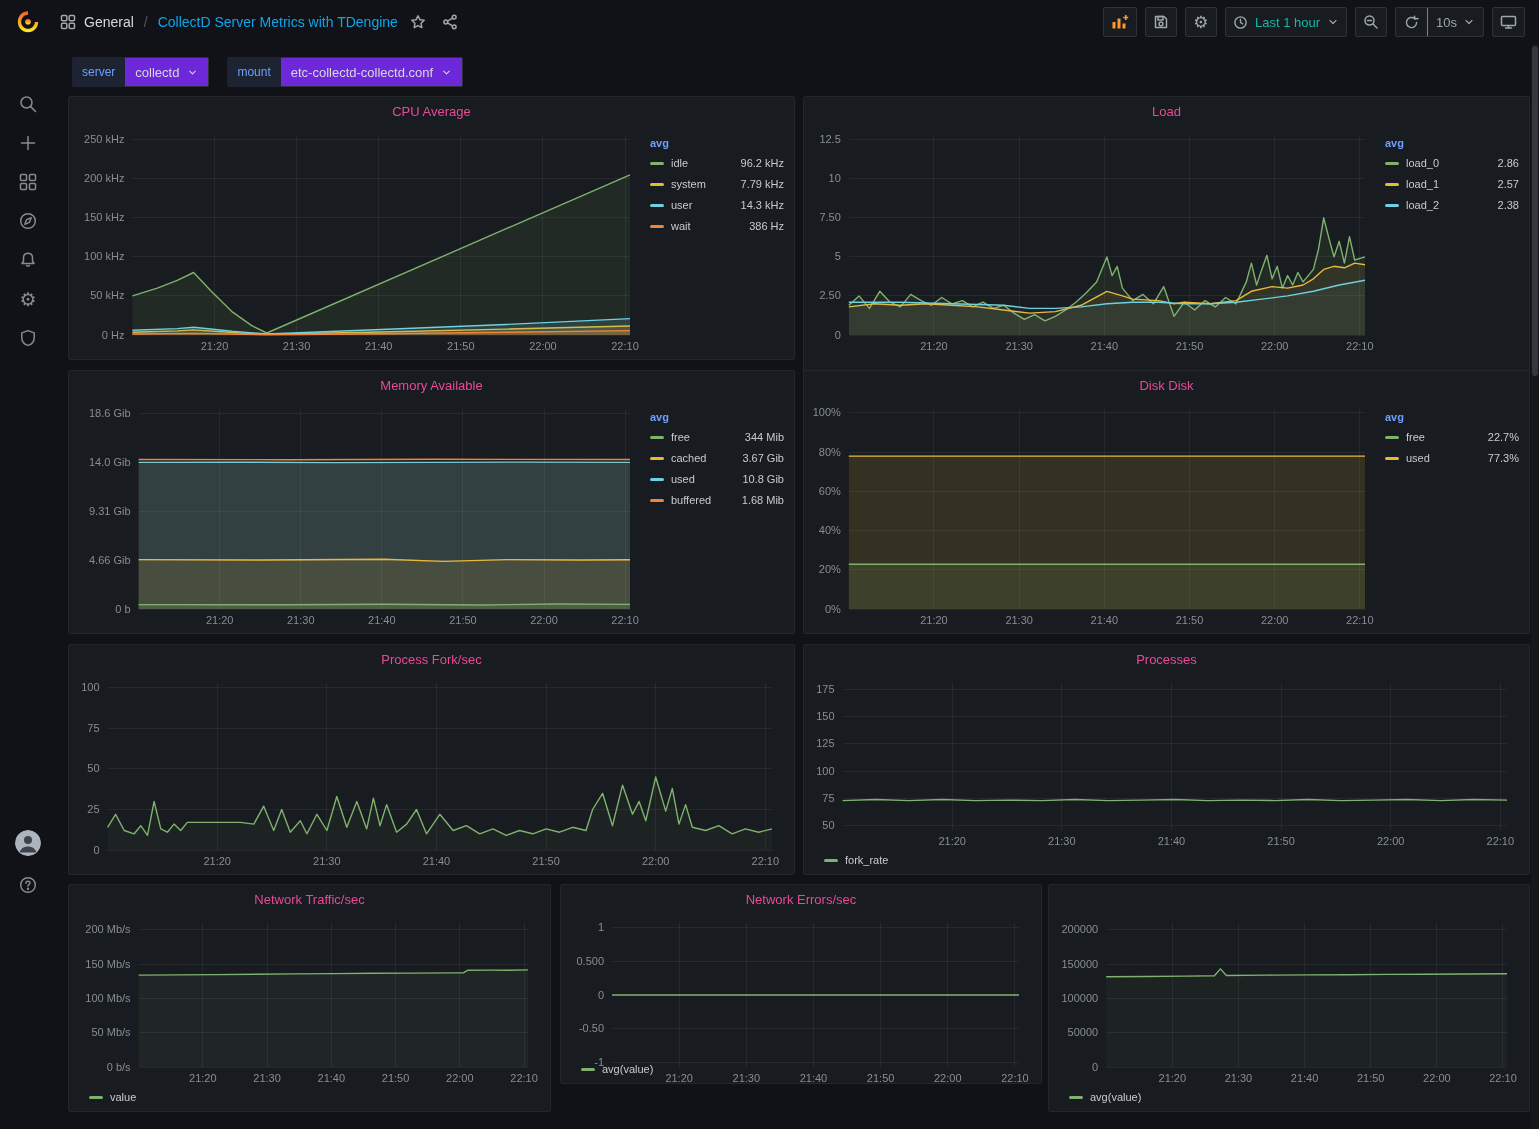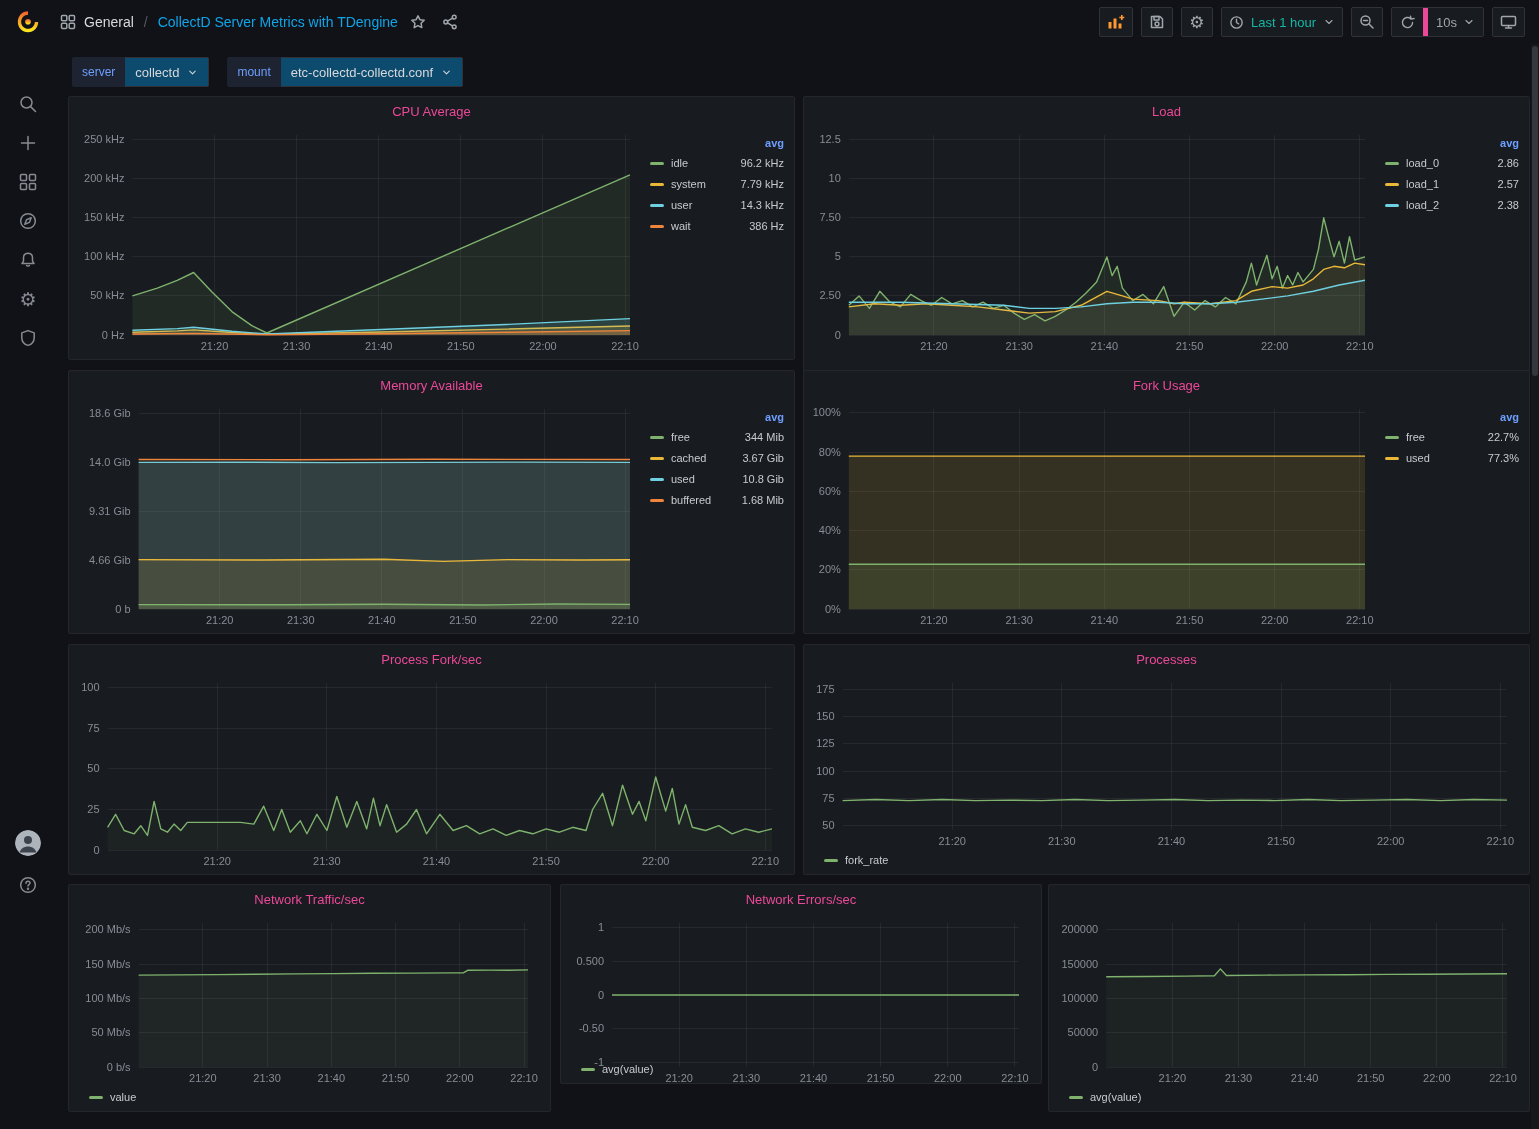--- a/index.html
+++ b/index.html
@@ -15,46 +15,46 @@
   .crumb-section { color:#d8d9da; cursor:pointer; }
   .crumb-sep { color:#55585e; }
   .crumb-title { color:#0ea5e9; cursor:pointer; }
   .icon-btn { background:none; border:none; color:#9fa6ad; display:flex; align-items:center; padding:4px; margin-left:8px; cursor:pointer; }
   .tb { display:flex; align-items:center; gap:8px; margin-left:auto; }
   .tb-btn { height:30px; min-width:32px; padding:0 7px; display:flex; align-items:center; justify-content:center; gap:7px;
             background:#181b1f; border:1px solid #2f3237; border-radius:2px; color:#9fa6ad; font-size:13px; cursor:pointer; }
   .tb-btn .lbl { color:#14b8a6; }
   .tb-group { display:flex; align-items:stretch; height:30px; border:1px solid #2f3237; border-radius:2px; background:#181b1f; }
   .tb-group .seg { display:flex; align-items:center; gap:6px; padding:0 8px; background:none; border:none; color:#9fa6ad; font-size:13px; cursor:pointer; }
-  .tb-group .seg + .seg { border-left:5px solid #ec4899; }
+  .tb-group .seg + .seg { border-left:1px solid #ec4899; }
   .gear-glyph { font-size:17px; line-height:1; }
 
   
   .sidebar { position:absolute; left:0; top:44px; width:56px; bottom:0; background:#111217; }
   .side-top { display:flex; flex-direction:column; align-items:center; padding-top:44px; gap:7px; }
   .side-btn { width:32px; height:32px; display:flex; align-items:center; justify-content:center; background:none; border:none; color:#868b93; cursor:pointer; }
   .side-bottom { position:absolute; left:0; top:786px; width:56px; display:flex; flex-direction:column; align-items:center; gap:13px; }
   .avatar { width:26px; height:26px; border-radius:50%; overflow:hidden; cursor:pointer; }
 
   
   .varbar { position:absolute; left:72px; top:57px; display:flex; gap:18px; }
   .var { display:flex; align-items:stretch; height:30px; }
   .var-label { display:flex; align-items:center; padding:0 10px; background:#1d2330; color:#6e9fff; font-size:12px; border-radius:2px 0 0 2px; }
-  .var-value { display:flex; align-items:center; gap:8px; padding:0 10px; background:#0c4a6e; border:1px solid #2f3237; border-left:none;
+  .var-value { display:flex; align-items:center; gap:8px; padding:0 10px; background:#6d28d9; border:1px solid #2f3237; border-left:none;
                border-radius:0 2px 2px 0; color:#d8d9da; font-size:13px; cursor:pointer; }
 
   
   .panel { position:absolute; background:#181b1f; border:1px solid #24262b; border-radius:2px; }
   .panel-title { height:28px; display:flex; align-items:center; justify-content:center; font-size:13px; font-weight:500; color:#ec4899; cursor:pointer; }
   .panel-body { position:absolute; top:28px; left:8px; right:8px; bottom:4px; display:flex; }
   .panel-body.col { flex-direction:column; }
   .chart { flex:1; min-width:0; min-height:0; }
   .chart svg { display:block; }
   .legend-right { width:142px; padding:12px 2px 0 6px; font-size:11px; }
-  .lg-head { text-align:right; color:#6e9fff; font-weight:700; margin-bottom:8px; cursor:pointer; }
+  .lg-head { color:#6e9fff; font-weight:700; margin-bottom:8px; cursor:pointer; }
   .lg-row { display:flex; align-items:center; margin-bottom:9px; color:#c7cbd1; cursor:pointer; }
   .sw { width:14px; height:3px; border-radius:2px; margin-right:7px; flex:none; }
   .lg-val { margin-left:auto; }
   .legend-bottom { height:20px; display:flex; align-items:center; gap:16px; padding-left:12px; font-size:11px; color:#c7cbd1; }
   .lg-brow { display:inline-flex; align-items:center; cursor:pointer; }
 
   .tick { fill:#878d96; font-size:11px; font-family:"Liberation Sans","DejaVu Sans",sans-serif; }
   .grid { stroke:rgba(204,204,220,0.08); stroke-width:1; shape-rendering:crispEdges; }
 
   
@@ -427,21 +427,21 @@
           <div class="lg-row">
             <span class="sw" style="background: rgb(239, 132, 60);"></span>
             <span class="lg-label">buffered</span>
             <span class="lg-val">1.68 Mib</span>
           </div>
         </div>
     </div>
   </section>
 
   <section class="panel" style="left:803px;top:370px;width:727px;height:264px">
-    <div class="panel-title">Fork Usage</div>
+    <div class="panel-title">Disk Disk</div>
     <div class="panel-body">
       <div class="chart">
           <svg width="567" height="230">
             <line x1="121.97300000000001" x2="121.97300000000001" y1="10" y2="210" class="grid"></line>
             <text x="121.97300000000001" y="225" class="tick" text-anchor="middle">21:20</text>
             <line x1="207.14600000000002" x2="207.14600000000002" y1="10" y2="210" class="grid"></line>
             <text x="207.14600000000002" y="225" class="tick" text-anchor="middle">21:30</text>
             <line x1="292.319" x2="292.319" y1="10" y2="210" class="grid"></line>
             <text x="292.319" y="225" class="tick" text-anchor="middle">21:40</text>
             <line x1="377.4920000000001" x2="377.4920000000001" y1="10" y2="210" class="grid"></line>

